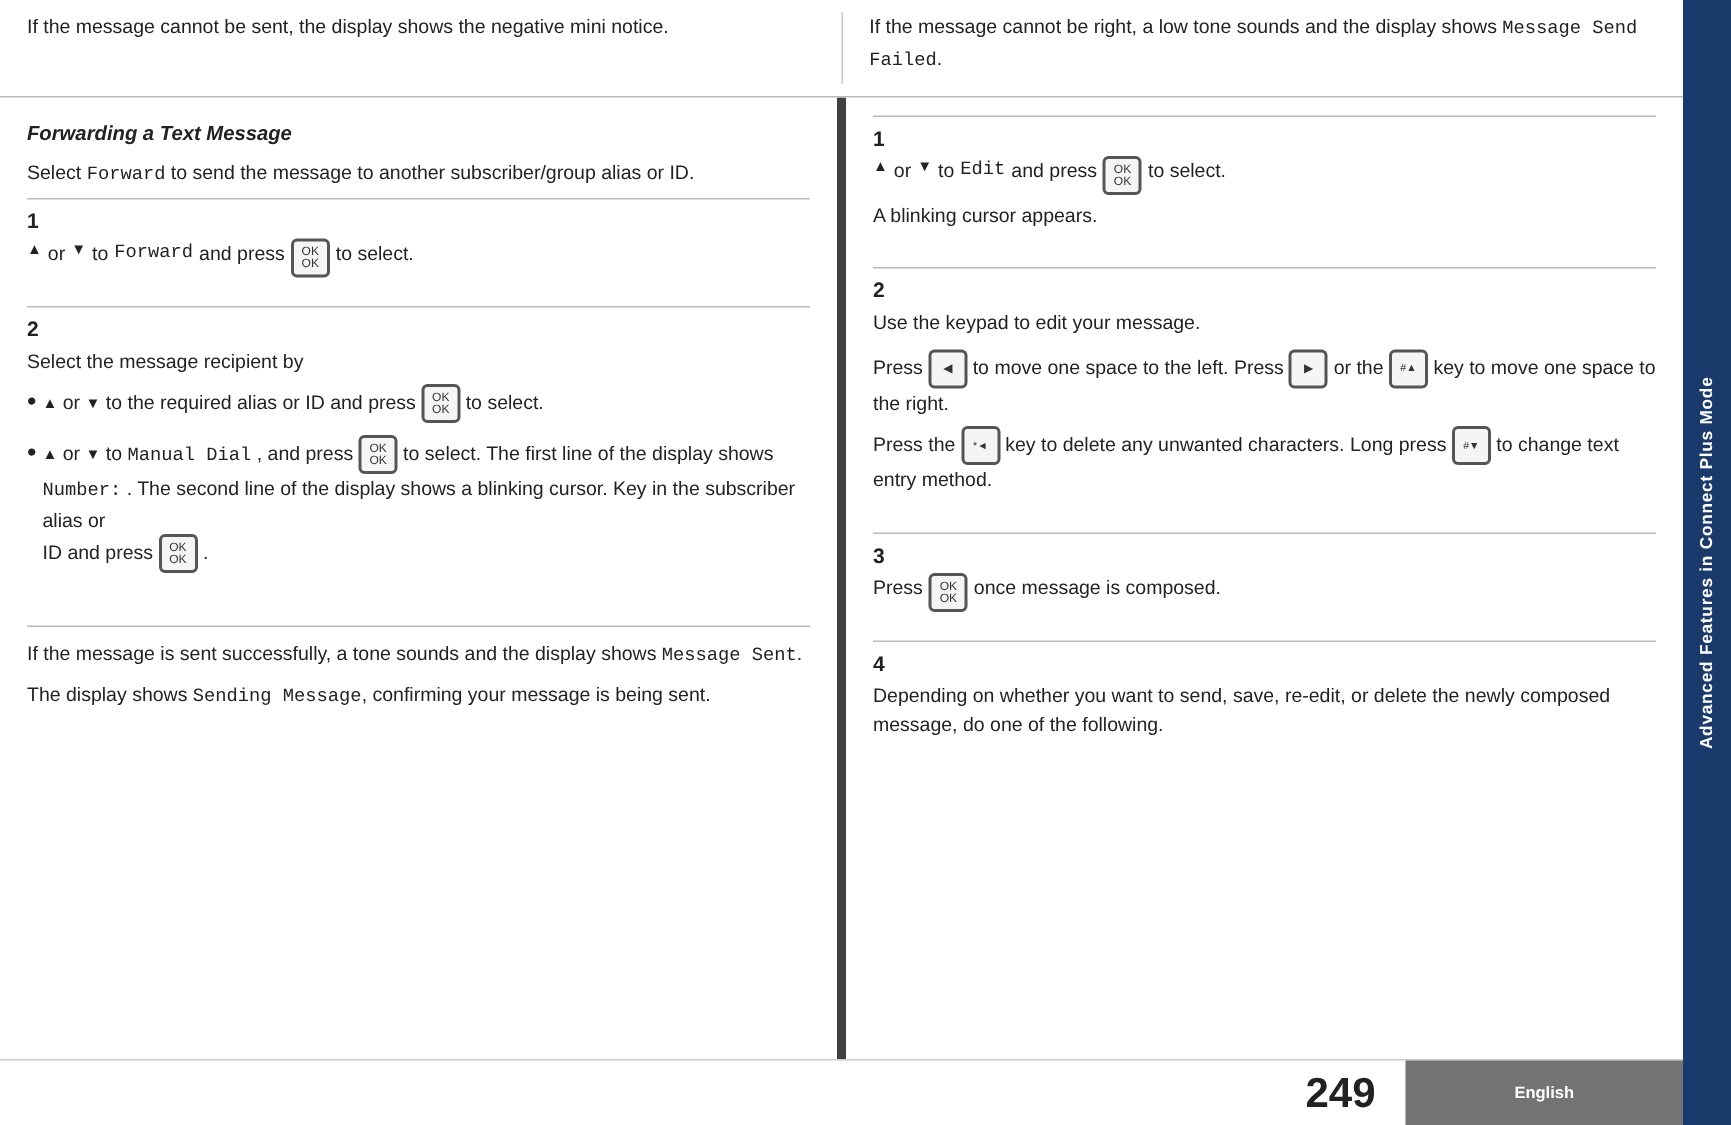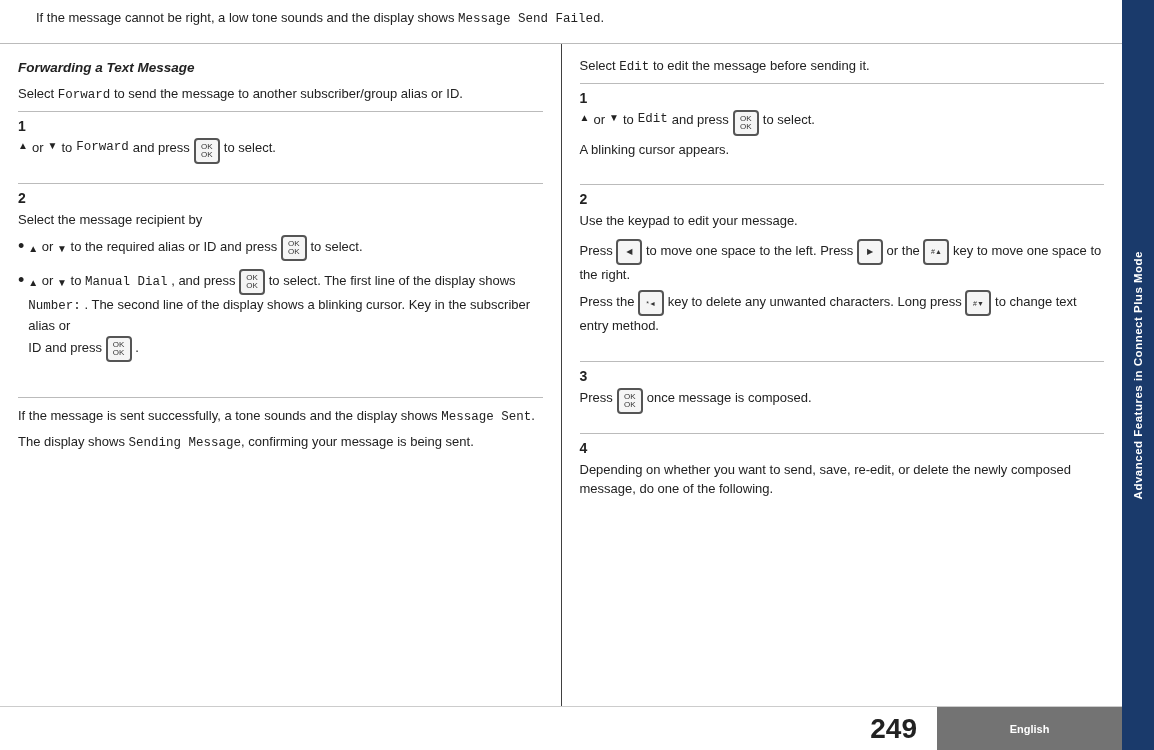--- a/index.html
+++ b/index.html
@@ -26,21 +26,21 @@
     .two-col {
       display: flex;
       flex: 1;
       overflow: hidden;
     }
 
     .col {
       flex: 1;
       padding: 12px 18px 10px 18px;
       overflow: hidden;
-      border-right: 1px solid #404040;
+      border-right: 6px solid #404040;
     }
 
     .col:last-child {
       border-right: none;
     }
 
     .section-title {
       font-weight: bold;
       font-style: italic;
       font-size: 13.5px;
@@ -210,20 +210,23 @@
       font-size: 10px;
       vertical-align: middle;
     }
   </style>
 </head>
 <body>
 
 <div class="main-content">
 
   <div class="top-section">
+    <div class="top-left">
+      <p>If the message cannot be sent, the display shows the negative mini notice.</p>
+    </div>
     <div class="top-right">
       <p>
         <span>If the message cannot be right, a low tone sounds and the display shows </span><code class="mono">Message Send Failed</code><span>.</span>
       </p>
     </div>
   </div>
 
   <div class="two-col">
 
     <div class="col">
@@ -297,23 +300,20 @@
 
       <p>
         <span>The display shows </span><code class="mono">Sending Message</code><span>, confirming your message is being sent.</span>
       </p>
 
     </div>
 
     <div class="col">
 
 
-      <p>
-        <span>Select </span><code class="mono">Edit</code><span> to edit the message before sending it.</span>
-      </p>
 
       <div class="step-block">
         <div class="step-num">1</div>
         <div class="step-content">
           <div class="step-line">
             <span class="mini-arrow arrow-up"></span>
             <span> or </span>
             <span class="mini-arrow arrow-down"></span>
             <span> to </span>
             <code class="mono">Edit</code>

